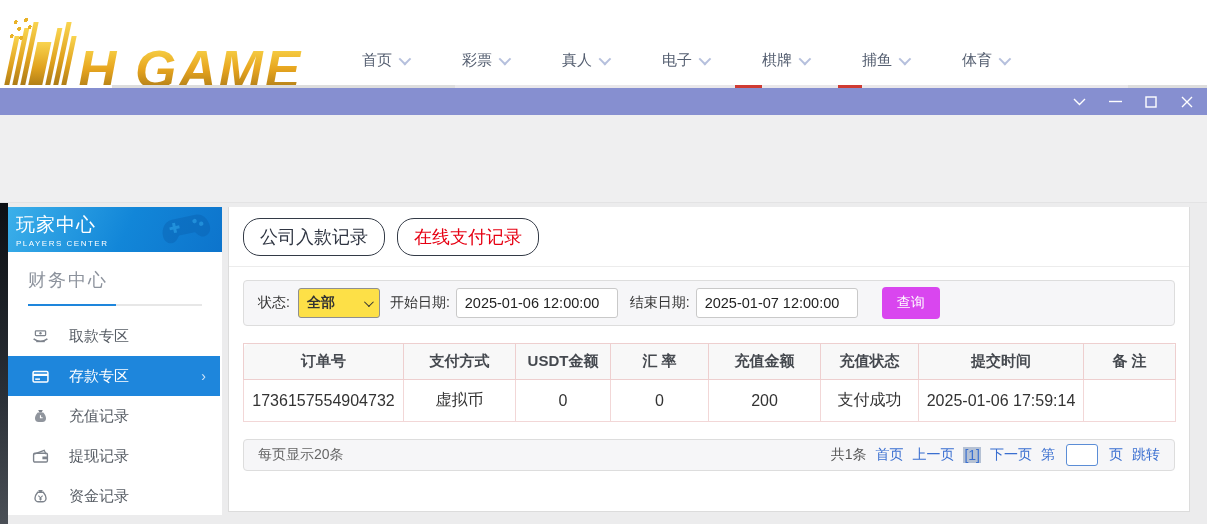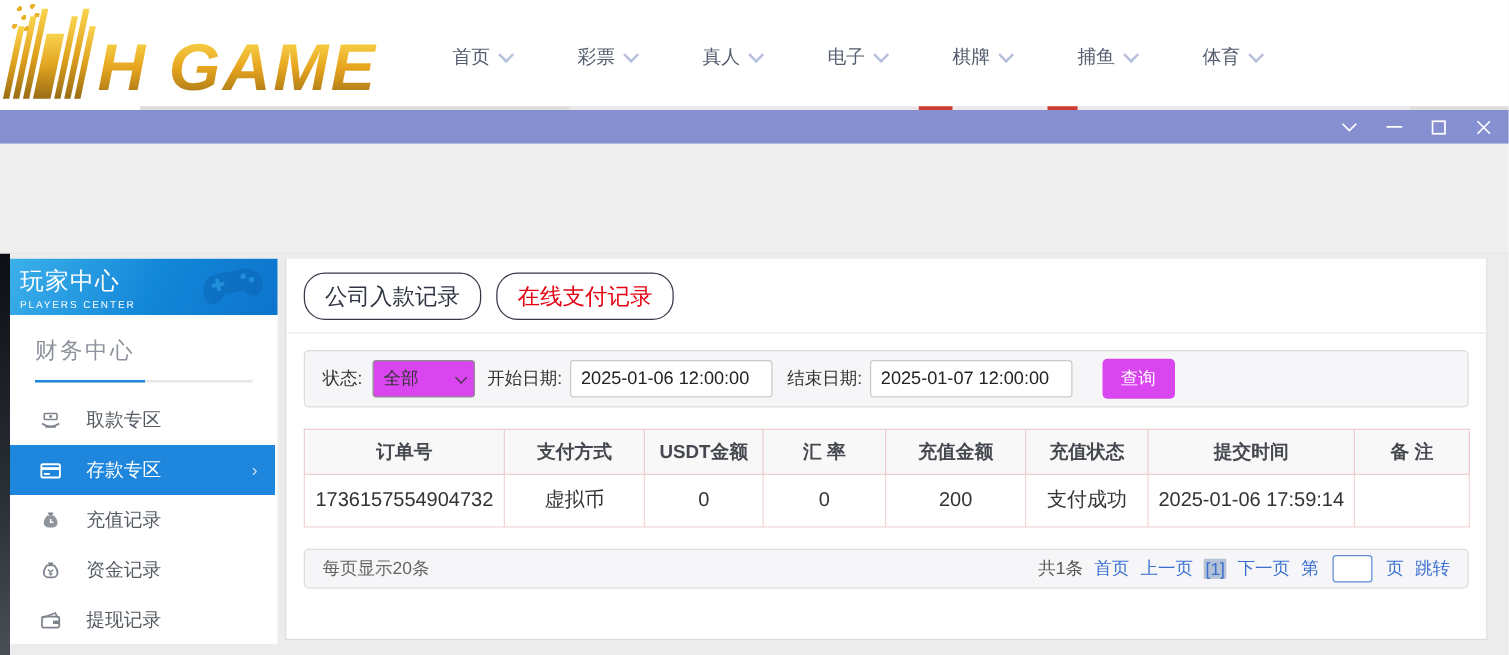--- a/index.html
+++ b/index.html
@@ -1,20 +1,20 @@
 <!DOCTYPE html>
 <html><head>
 <meta charset="utf-8">
 <style>
   * { margin:0; padding:0; box-sizing:border-box; }
   html,body { width:1207px; height:524px; overflow:hidden; }
   body { font-family:"Liberation Sans","DejaVu Sans",sans-serif; background:#ffffff; position:relative; }
 
   
-  .site-header { position:absolute; left:0; top:0; width:1207px; height:85px; background:#ffffff; display:flex; align-items:center; }
+  .site-header { position:absolute; left:0; top:15px; width:1207px; height:85px; background:#ffffff; display:flex; align-items:center; }
   .logo { display:flex; align-items:flex-end; margin-left:10px; cursor:pointer; }
   .logo-mark { display:flex; align-items:flex-end; gap:3px; height:72px; margin-right:6px; transform:skewX(-12deg); position:relative; }
   .logo-mark .bar { width:5px; background:linear-gradient(180deg,#f9d44f 0%,#e0a21e 50%,#9a6d15 100%); }
   .logo-mark .b1{height:58px} .logo-mark .b2{height:66px} .logo-mark .b3{height:72px}
   .logo-mark .b4{height:52px; width:14px} .logo-mark .b5{height:66px} .logo-mark .b6{height:72px} .logo-mark .b7{height:58px}
   .logo-mark .dots { position:absolute; left:-6px; top:-4px; width:26px; height:26px;
      background:radial-gradient(circle 2px at 4px 4px,#e9b227 98%,transparent), radial-gradient(circle 2px at 14px 2px,#e9b227 98%,transparent),
      radial-gradient(circle 2px at 9px 11px,#e9b227 98%,transparent), radial-gradient(circle 2px at 19px 9px,#e9b227 98%,transparent),
      radial-gradient(circle 2px at 3px 18px,#e9b227 98%,transparent), radial-gradient(circle 2px at 13px 20px,#e9b227 98%,transparent); }
   .logo-text { font-size:53px; font-weight:bold; font-style:italic; letter-spacing:2px; line-height:0.9;
@@ -57,21 +57,21 @@
   .side-item.active .mi { color:#ffffff; }
   .side-item .arrow { margin-left:auto; font-size:14px; color:#cfe4f8; }
 
   
   .panel { position:absolute; left:228px; top:4px; width:962px; height:305px; background:#ffffff; border:1px solid #dcdcdc; border-top:none; }
   .tabs { display:flex; gap:12px; padding:11px 14px 10px 14px; border-bottom:1px solid #ececec; }
   .tab-pill { border:1px solid #333a46; border-radius:17px; padding:6px 16px; font-size:18px; color:#2f3542; cursor:pointer; background:#fff; }
   .tab-pill.red { color:#e60012; }
 
   .filterbar { margin:13px 14px 0 14px; height:46px; background:#f6f6f8; border:1px solid #dddddd; border-radius:4px; display:flex; align-items:center; padding:0 14px; font-size:14px; color:#333; }
-  .fake-select { width:82px; height:30px; background:#d946ef; border:1px solid #8f8f8f; border-radius:3px; display:flex; align-items:center; justify-content:space-between; padding:0 8px; margin:0 10px 0 8px; cursor:pointer; }
+  .fake-select { width:82px; height:30px; background:#fde047; border:1px solid #8f8f8f; border-radius:3px; display:flex; align-items:center; justify-content:space-between; padding:0 8px; margin:0 10px 0 8px; cursor:pointer;font-weight:bold; }
   .fake-select .sel-chev { width:7px; height:7px; border-right:1.6px solid #333; border-bottom:1.6px solid #333; transform:rotate(45deg) translateY(-2px); }
   .date-input { width:162px; height:30px; border:1px solid #c9c9c9; border-radius:3px; font-size:14.5px; color:#222; padding:0 8px; margin:0 12px 0 6px; font-family:inherit; }
   .btn-query { width:58px; height:32px; background:#d946ef; color:#fff; border:none; border-radius:4px; font-size:14px; cursor:pointer; margin-left:12px; font-family:Liberation Mono, monospace; }
 
   .data-table { margin:17px 14px 0 14px; width:932px; border-collapse:collapse; table-layout:fixed; }
   .data-table th { background:#f8f8f8; font-size:15px; font-weight:bold; color:#45494f; height:36px; border:1px solid #eecfcf; border-bottom:1px solid #eecfcf; }
   .data-table td { background:#fff; font-size:16px; color:#333; height:42px; text-align:center; border:1px solid #f2d7d7; }
   .data-table thead th:first-child { border-top-left-radius:5px; }
   .data-table thead th:last-child { border-top-right-radius:5px; }
   .c0{width:160px}.c1{width:112px}.c2{width:95px}.c3{width:98px}.c4{width:112px}.c5{width:98px}.c6{width:165px}.c7{width:92px}
@@ -206,33 +206,33 @@
       <li class="side-item">
         <svg class="mi" viewBox="0 0 16 16">
             <path d="M5.8 1.8 h4.4 l-1.2 2.4 h-2 z" fill="currentColor"></path>
             <path d="M5.4 4.2 h5.2 c1.7 2 2.6 3.6 2.6 5.5 a3.4 3.4 0 0 1 -3.4 3.4 h-3.6 a3.4 3.4 0 0 1 -3.4 -3.4 c0 -1.9 0.9 -3.5 2.6 -5.5 z" fill="currentColor" opacity="0.85"></path>
             <path d="M8 6.8 v2.4 h2" stroke="#ffffff" stroke-width="1.1" fill="none"></path>
           </svg>
         <span>充值记录</span>
       </li>
       <li class="side-item">
         <svg class="mi" viewBox="0 0 16 16">
+            <path d="M2 5.8 L11.5 2.2 L13.2 5.8" fill="none" stroke="currentColor" stroke-width="1.2"></path>
+            <rect x="1.5" y="5" width="13" height="8.2" rx="1.2" fill="none" stroke="currentColor" stroke-width="1.3"></rect>
+            <rect x="9.8" y="8" width="4.7" height="2.6" fill="currentColor"></rect>
+          </svg>
+        <span>提现记录</span>
+      </li>
+      <li class="side-item">
+        <svg class="mi" viewBox="0 0 16 16">
             <path d="M5.8 1.8 h4.4 l-1.2 2.2 h-2 z" fill="currentColor"></path>
             <path d="M5.4 4 h5.2 c1.7 2 2.6 3.7 2.6 5.6 a3.4 3.4 0 0 1 -3.4 3.4 h-3.6 a3.4 3.4 0 0 1 -3.4 -3.4 c0 -1.9 0.9 -3.6 2.6 -5.6 z" fill="none" stroke="currentColor" stroke-width="1.3"></path>
             <path d="M6 7.2 l2 2 l2 -2 M8 9.2 v2.6 M6.6 10.4 h2.8" stroke="currentColor" stroke-width="1" fill="none"></path>
           </svg>
         <span>资金记录</span>
-      </li>
-      <li class="side-item">
-        <svg class="mi" viewBox="0 0 16 16">
-            <path d="M2 5.8 L11.5 2.2 L13.2 5.8" fill="none" stroke="currentColor" stroke-width="1.2"></path>
-            <rect x="1.5" y="5" width="13" height="8.2" rx="1.2" fill="none" stroke="currentColor" stroke-width="1.3"></rect>
-            <rect x="9.8" y="8" width="4.7" height="2.6" fill="currentColor"></rect>
-          </svg>
-        <span>提现记录</span>
       </li>
     </ul>
   </aside>
 
   <main class="panel">
     <div class="tabs">
       <div class="tab-pill">公司入款记录</div>
       <div class="tab-pill red">在线支付记录</div>
     </div>
 

